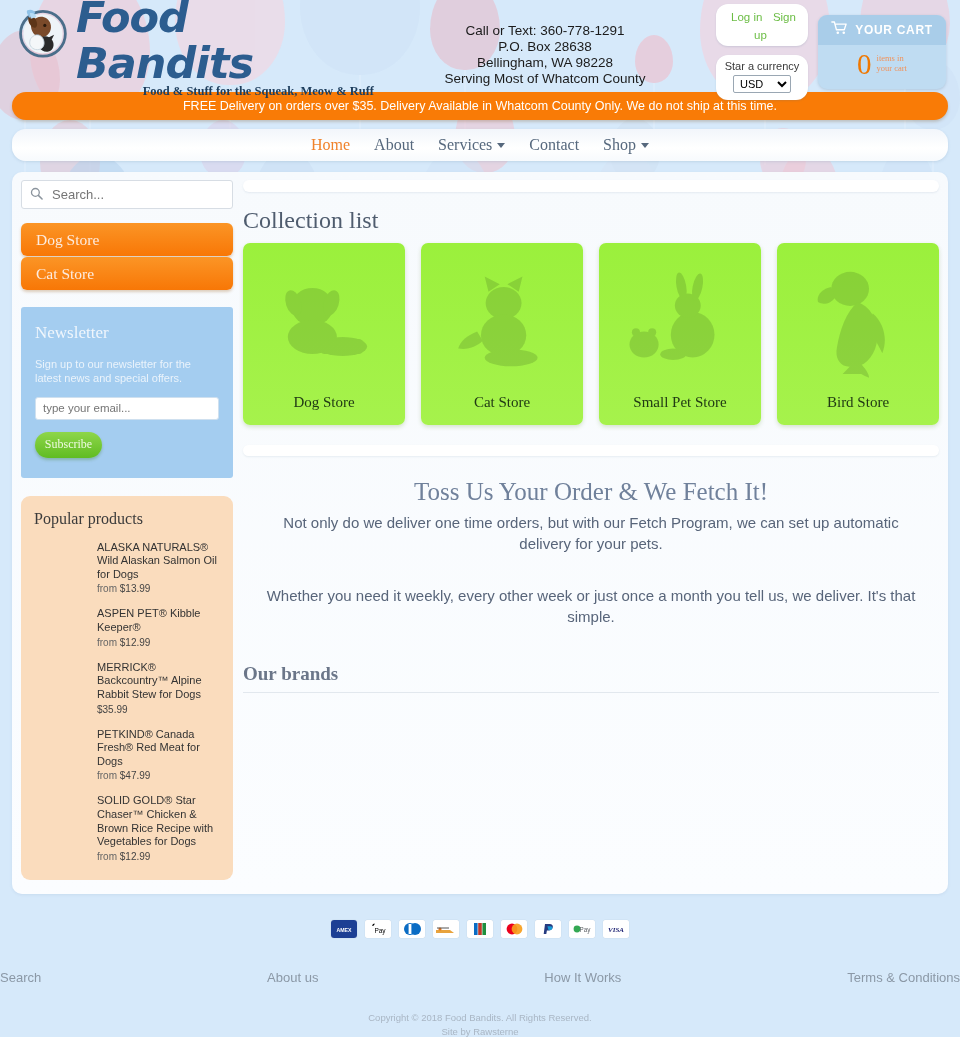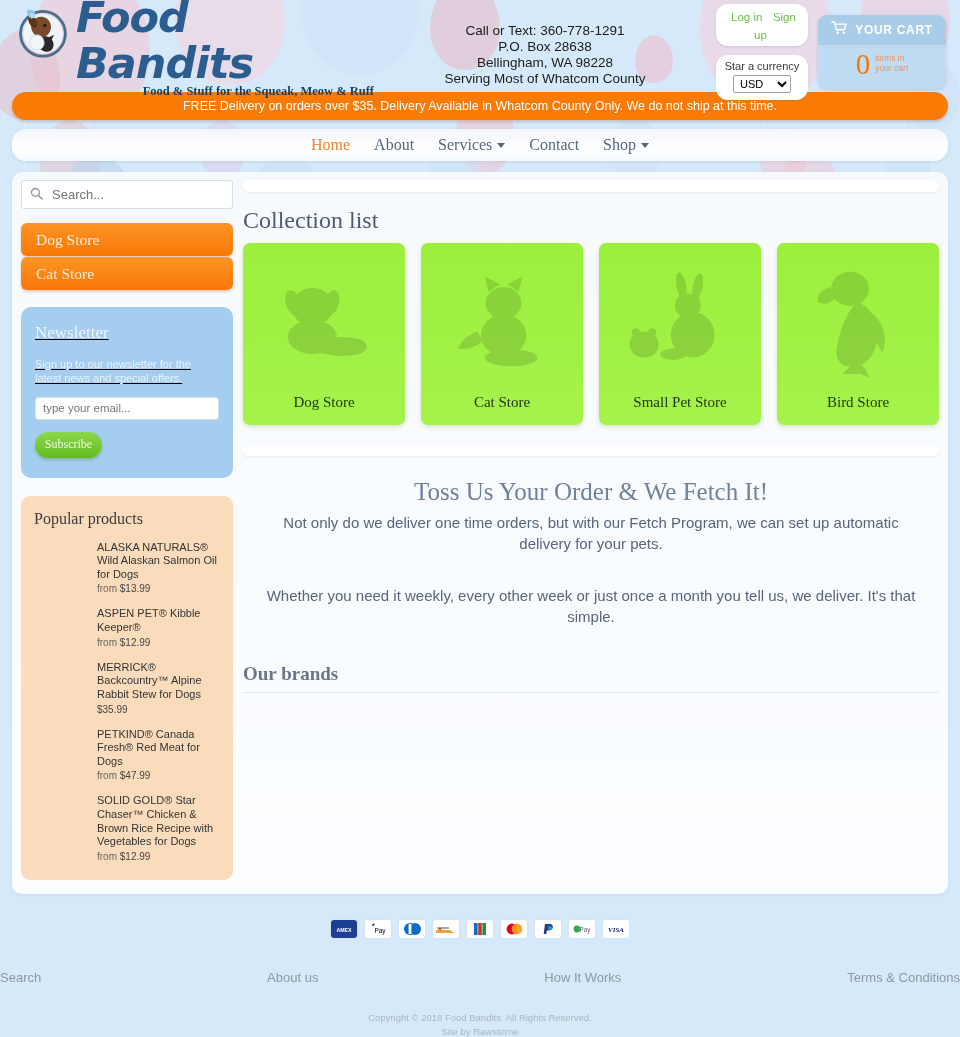--- a/index.html
+++ b/index.html
@@ -42,21 +42,21 @@
   .currency-select { margin-top:3px; width:58px; font-size:11px; padding:1px 2px;
      border:1px solid #9aa7b3; background:#fff; border-radius:2px; font-family:"Liberation Sans",sans-serif; }
 
   .cart-box { width:128px; margin-left:10px; margin-top:9px; background:#bfdcf2;
      border-radius:9px; box-shadow:0 1px 3px rgba(80,110,140,.25); overflow:hidden; }
   .cart-head { background:#a9cde9; display:flex; align-items:center; justify-content:center; gap:7px;
      padding:6px 4px; }
   .cart-head-label { color:#fff; font-size:12px; font-weight:bold; letter-spacing:.7px; }
   .cart-body { display:flex; align-items:center; justify-content:center; gap:5px; padding:5px 4px 10px; }
   .cart-count { color:#f07800; font-size:29px; font-family:"Liberation Serif",serif; line-height:1; }
-  .cart-sub { color:#f0935c; font-size:8.5px; line-height:1.12; }
+  .cart-sub { color:#f0935c; font-size:8.5px; line-height:1.12;font-family:Liberation Serif, serif; }
 
   
   .announce { margin:2px 12px 6px; background:#f97b06; border-radius:18px; height:28px;
      display:flex; align-items:center; justify-content:center;
      box-shadow:0 2px 3px rgba(120,80,30,.25); }
   .announce span { color:#fff; font-size:12.5px; }
 
   
   .nav-bar { margin:9px 12px 0; background:linear-gradient(#f2f6fb,#ffffff 60%,#f7fafd);
      border-radius:14px; height:32px; display:flex; align-items:center; justify-content:center; gap:2px;
@@ -78,21 +78,21 @@
      border-radius:3px; height:29px; padding:0 8px; }
   .search-box input { border:none; outline:none; font-size:13px; color:#8b949d; width:100%;
      font-family:"Liberation Sans",sans-serif; background:transparent; }
 
   .store-btn { margin-top:14px; height:33px; border-radius:6px;
      background:linear-gradient(#fb9526,#f87706); display:flex; align-items:center; padding-left:15px;
      box-shadow:0 2px 3px rgba(150,90,20,.28); cursor:pointer; }
   .store-btn + .store-btn { margin-top:1px; }
   .store-btn span { font-family:"Liberation Serif",serif; font-size:15.5px; color:#fdece0; }
 
-  .news-box { margin-top:17px; background:#a4cdf0; border-radius:10px; padding:16px 14px 20px;text-decoration:underline; }
+  .news-box { margin-top:17px; background:#a4cdf0; border-radius:3px; padding:16px 14px 20px; }
   .news-title { font-family:"Liberation Serif",serif; font-size:17px; color:#f0f6fc; }
   .news-copy { margin-top:14px; font-size:11px; color:#eaf3fb; line-height:1.3; }
   .news-input { margin-top:11px; width:100%; height:23px; border:1px solid #cfe0ef; border-radius:3px;
      background:#fff; font-size:11.5px; color:#9aa3ab; padding:0 7px; outline:none;
      font-family:"Liberation Sans",sans-serif; }
   .news-btn { margin-top:12px; width:67px; height:26px; border:none; border-radius:14px;
      background:linear-gradient(#8ed64a,#60bc22); color:#eefae1; font-size:12px;
      font-family:"Liberation Serif",serif; cursor:pointer; box-shadow:0 2px 3px rgba(60,120,20,.3); }
 
   .pop-box { margin-top:18px; background:#fadcbd; border-radius:9px; padding:14px 13px 18px; }

